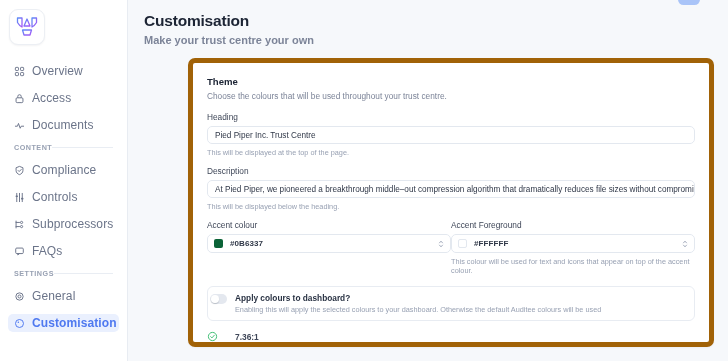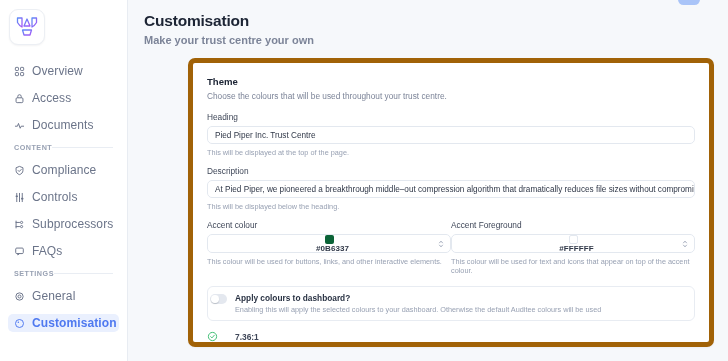--- a/index.html
+++ b/index.html
@@ -104,21 +104,20 @@
 
   .two-col { display: flex; gap: 0; }
   .col { flex: 1; min-width: 0; }
   .color-input {
     height: 19px; width: 100%;
     border: 1px solid #e3e8ef; border-radius: 5px;
     background: #fff;
     display: flex; align-items: center;
     padding: 0 6px;
     position: relative;
-    flex-direction: column;
   }
   .swatch { width: 9px; height: 9px; border-radius: 2px; flex: 0 0 9px; }
   .color-val { font-size: 8px; color: #303848; margin-left: 7px; font-weight: bold; letter-spacing: .1px; }
   .stepper {
     position: absolute; right: 6px; top: 50%; transform: translateY(-50%);
     width: 6px; height: 9px; color: #9aa3b5;
   }
 
   .toggle-card {
     border: 1px solid #e8ecf2; border-radius: 6px;
@@ -306,21 +305,20 @@
         <div class="two-col">
           <div class="col">
             <label class="field-label">Accent colour</label>
             <div class="color-input">
               <span class="swatch" style="background:#0B6337"></span>
               <span class="color-val">#0B6337</span>
               <svg class="stepper" viewBox="0 0 8 12" fill="none" stroke="currentColor" stroke-width="1.2">
                 <path d="M2 4.5L4 2.2 6 4.5M2 7.5L4 9.8 6 7.5" stroke-linecap="round" stroke-linejoin="round"></path>
               </svg>
             </div>
-            <div class="hint">This colour will be used for buttons, links, and other interactive elements.</div>
           </div>
 
           <div class="col">
             <label class="field-label">Accent Foreground</label>
             <div class="color-input">
               <span class="swatch" style="background:#FFFFFF;border:1px solid #e3e8ef"></span>
               <span class="color-val">#FFFFFF</span>
               <svg class="stepper" viewBox="0 0 8 12" fill="none" stroke="currentColor" stroke-width="1.2">
                 <path d="M2 4.5L4 2.2 6 4.5M2 7.5L4 9.8 6 7.5" stroke-linecap="round" stroke-linejoin="round"></path>
               </svg>

